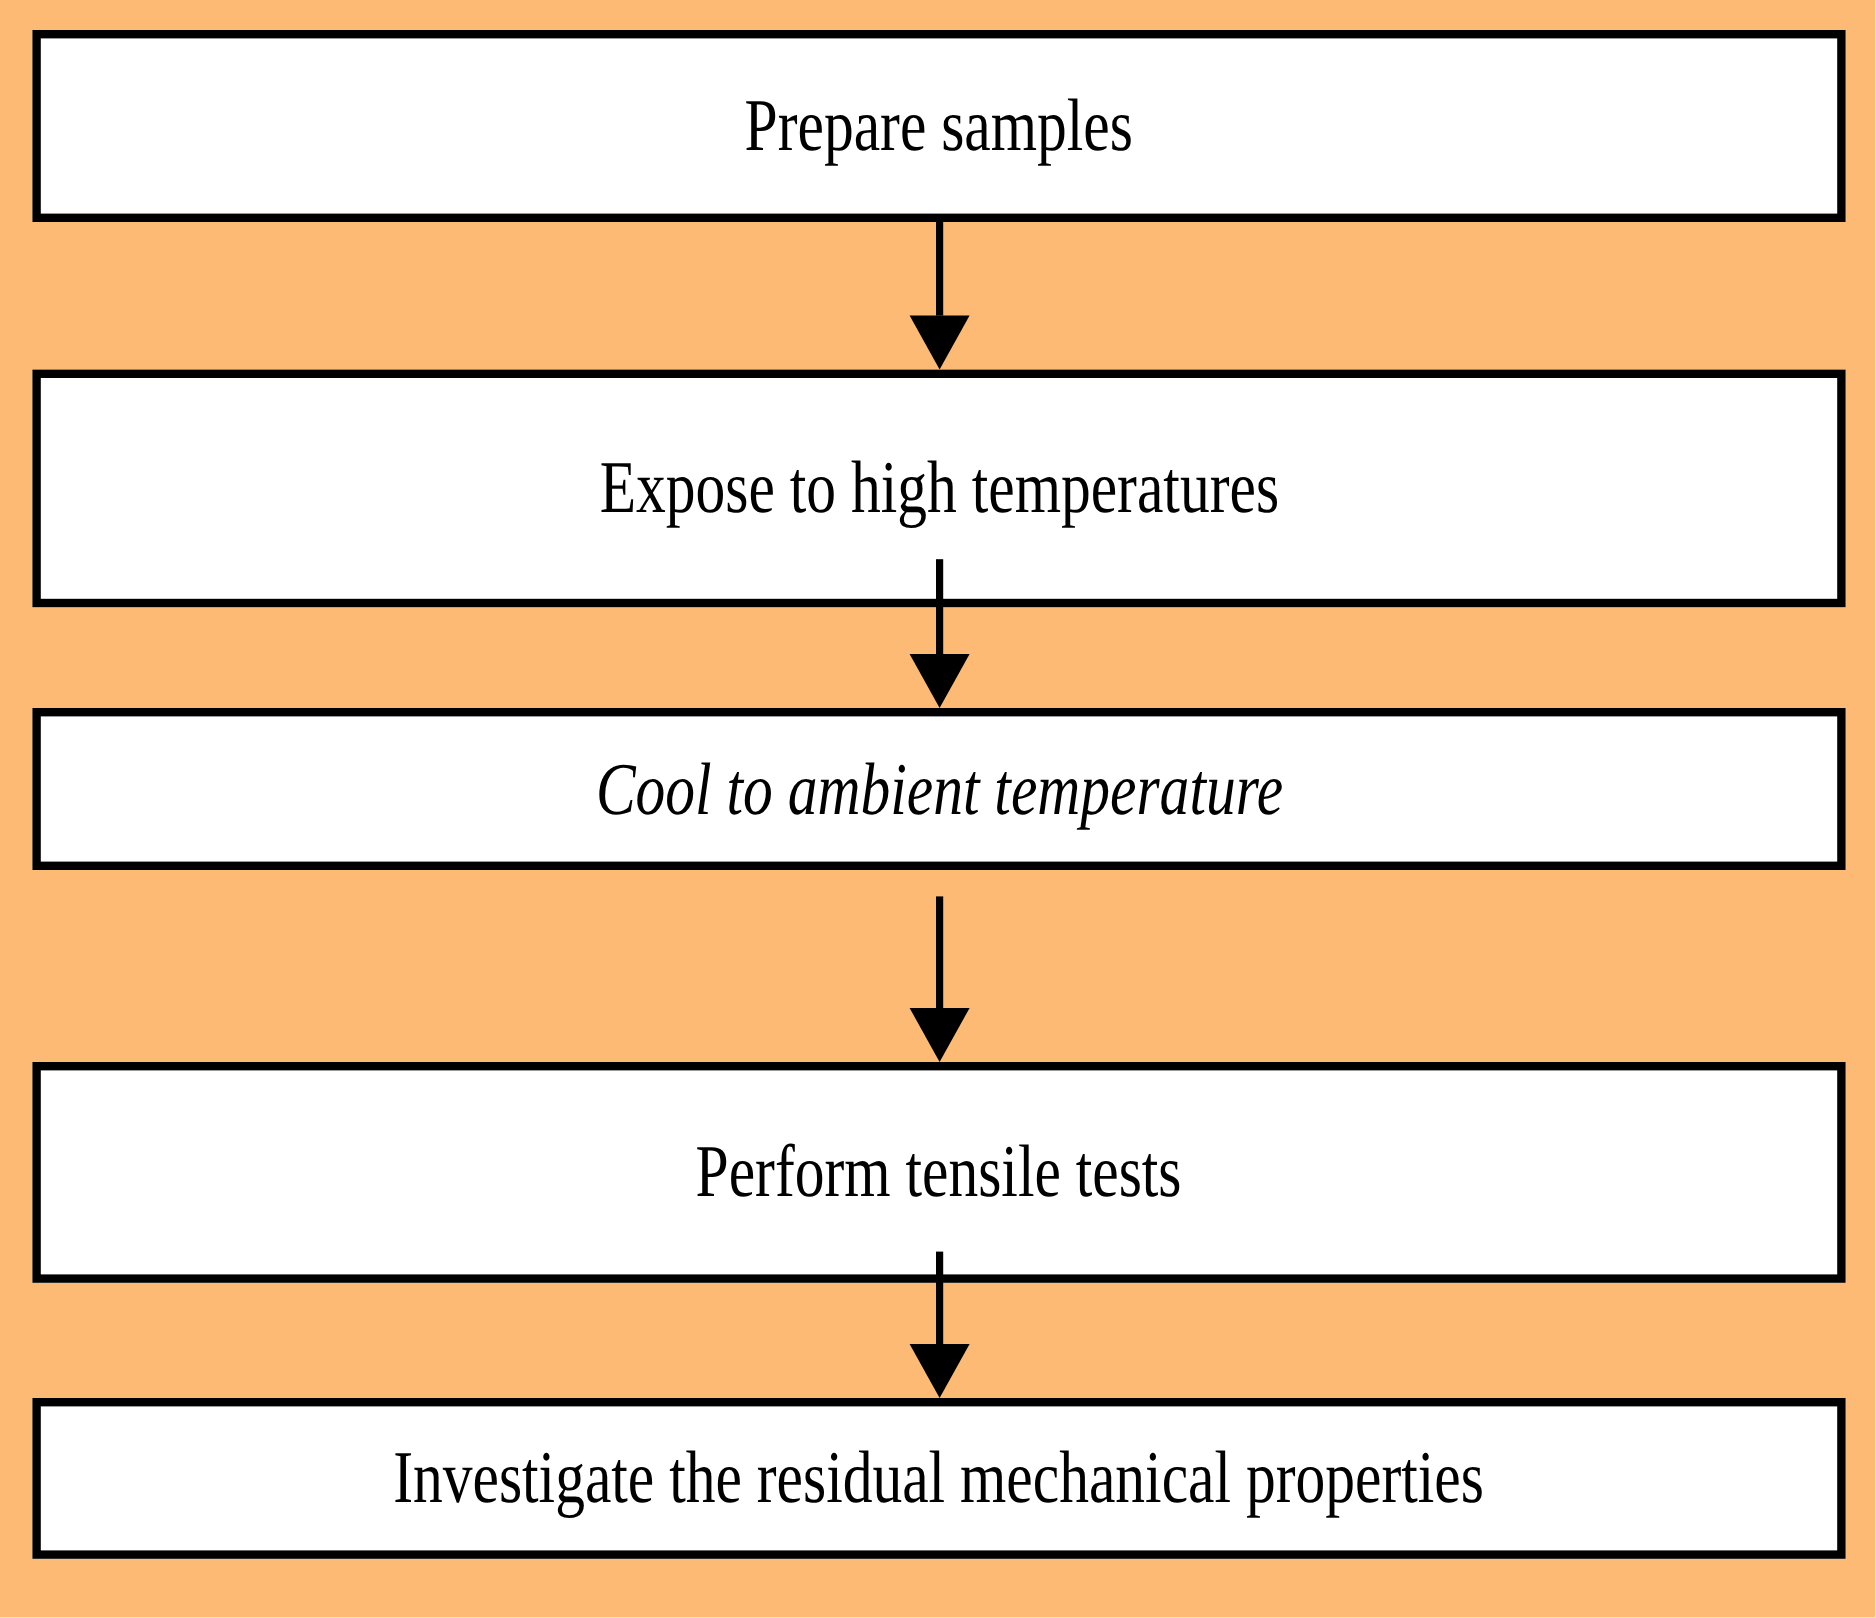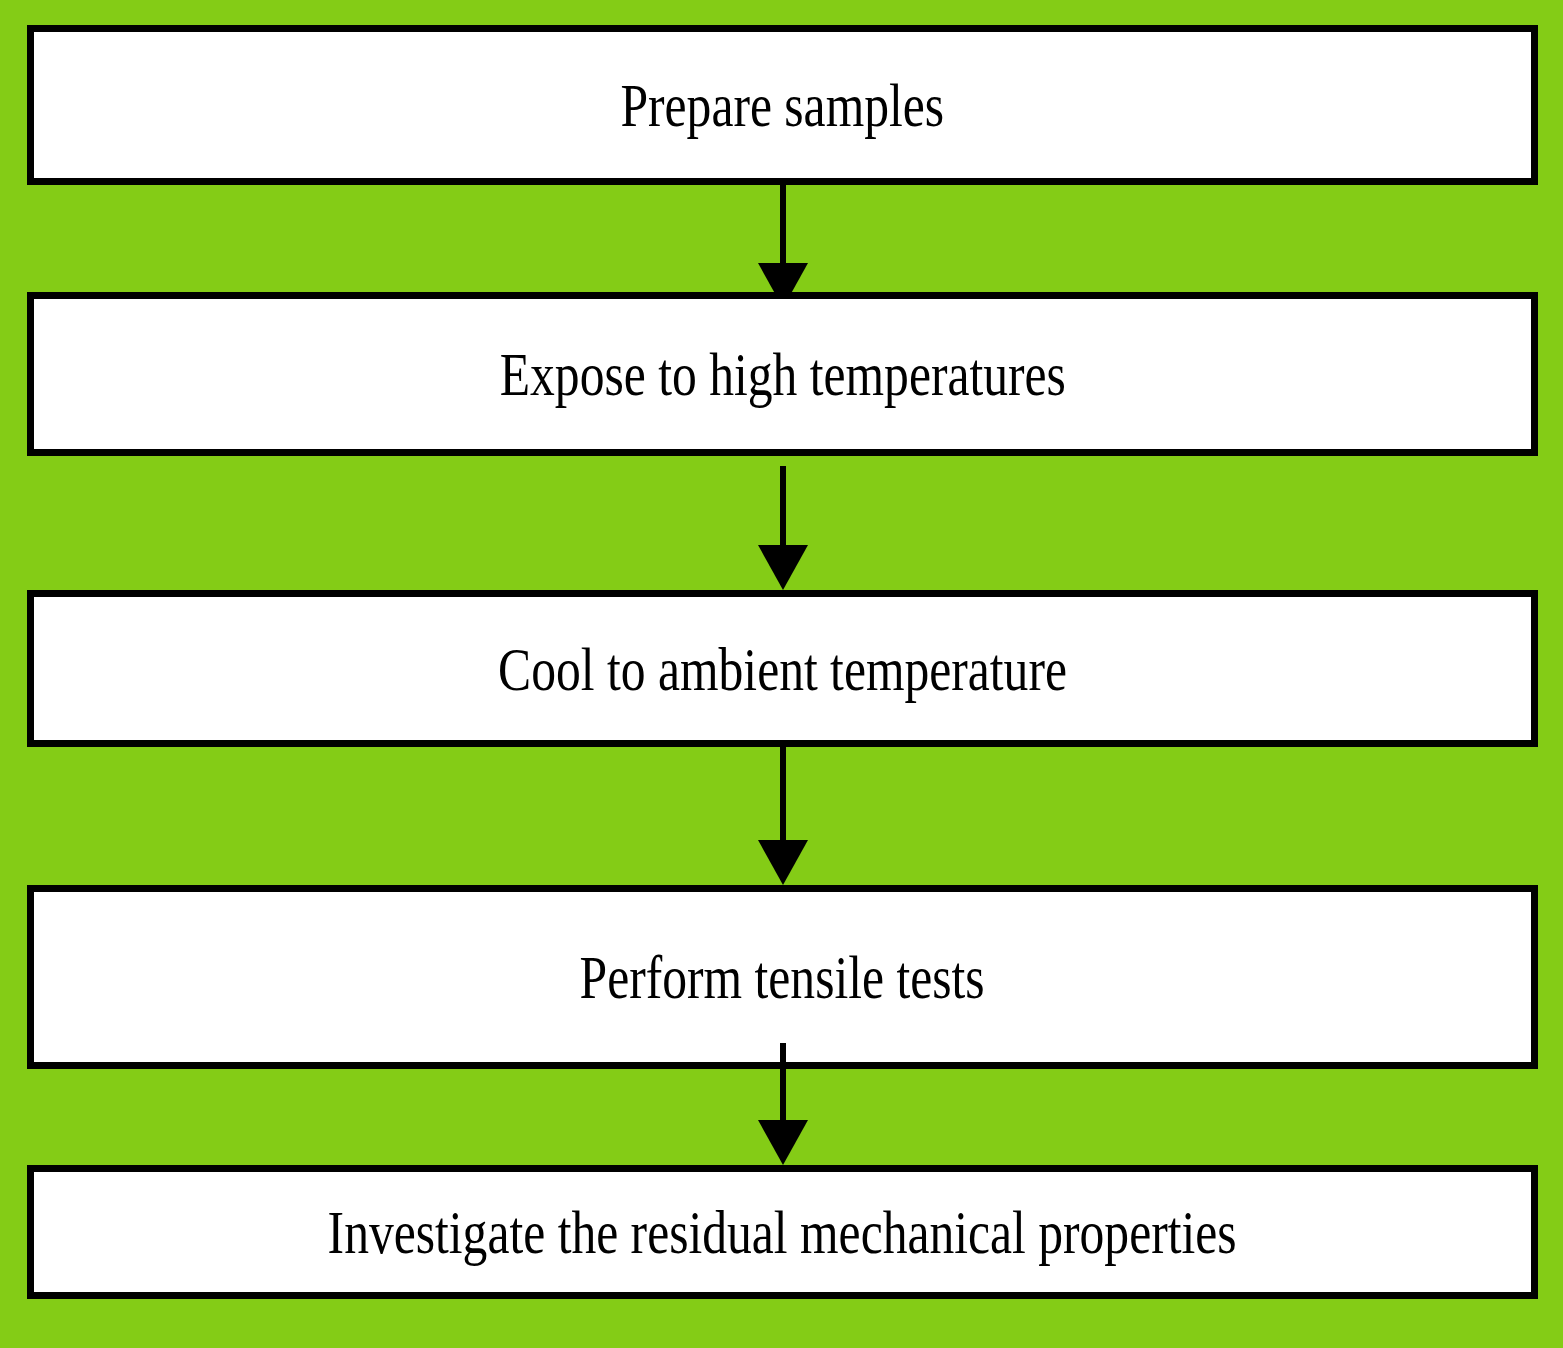--- a/index.html
+++ b/index.html
@@ -11,21 +11,21 @@
     width: 1563px;
     height: 1348px;
     overflow: hidden;
     font-family: "Liberation Serif", "DejaVu Serif", serif;
   }
 
   #flowchart {
     position: relative;
     width: 1563px;
     height: 1348px;
-    background: #84cc16;
+    background: #fdba74;
   }
 
   .flow-node {
     position: absolute;
     left: 27px;
     width: 1511px;
     box-sizing: border-box;
     border: 7px solid #000000;
     background: #ffffff;
     display: flex;
@@ -39,22 +39,22 @@
     line-height: 1.0;
     color: #000000;
     white-space: nowrap;
     transform: scaleX(0.80);
     transform-origin: center center;
     letter-spacing: 0px;
   }
 
   
   #node-1 { top: 25px;   height: 160px; }
-  #node-2 { top: 292px;  height: 164px; text-align: right; }
-  #node-3 { top: 590px;  height: 157px; }
+  #node-2 { top: 308px;  height: 198px; text-align: right; }
+  #node-3 { top: 590px;  height: 135px; font-style: italic; }
   #node-4 { top: 885px;  height: 184px; }
   #node-5 { top: 1165px; height: 134px; }
 
   
   .flow-arrow {
     position: absolute;
     left: 758px;
     width: 50px;
   }
   .flow-arrow .arrow-shaft {

